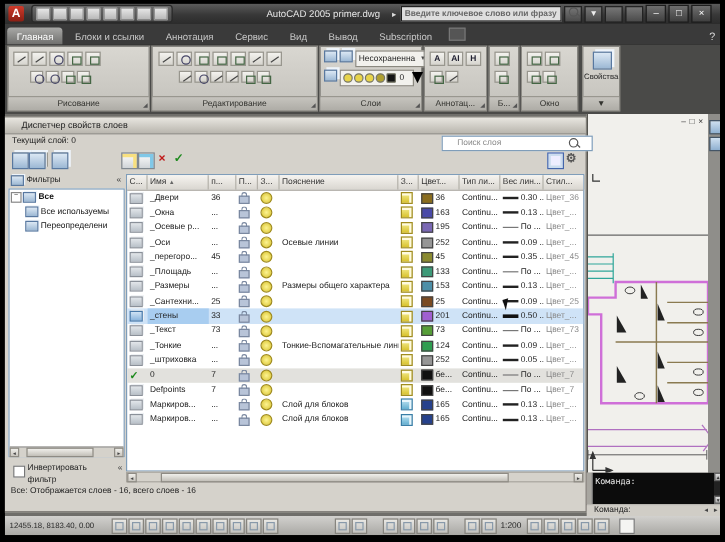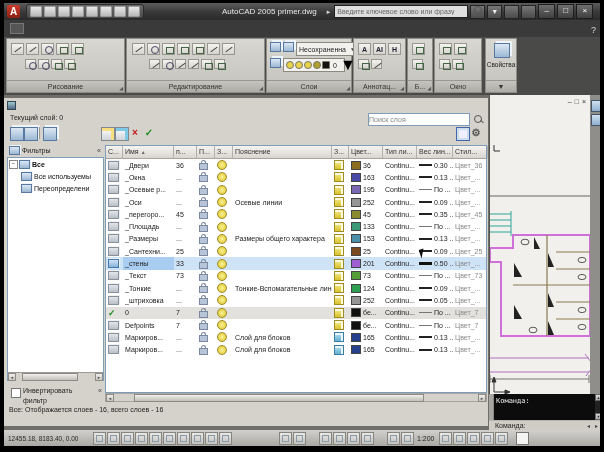--- a/index.html
+++ b/index.html
@@ -10,21 +10,21 @@
   #titlebar{left:4px;top:3px;width:596px;height:17px;background:linear-gradient(#5c5c5c,#383838 55%,#2b2b2b);
             display:flex;align-items:center;}
   #logo{width:13px;height:13px;margin-left:3px;background:linear-gradient(#d03a2a,#8a1f14);color:#fff;
         font-size:10px;font-weight:bold;text-align:center;line-height:13px;border-radius:2px;}
   #qat{display:flex;gap:2px;margin-left:6px;background:linear-gradient(#6a6a6a,#4a4a4a);
        border:1px solid #2a2a2a;border-radius:3px;padding:1px 3px;}
   .qicon{width:10px;height:9px;border:1px solid #9a9a9a;background:linear-gradient(#e8e8e8,#b8b8b8);border-radius:1px;}
   #app-title{color:#e6e6e6;font-size:8px;margin-left:78px;white-space:nowrap;}
   #tb-arrow{color:#ddd;font-size:7px;margin-left:10px;}
   #tb-search{width:128px;height:11px;margin-left:4px;font-size:7px;border:1px solid #1f1f1f;
-             background:#dedede;color:#444;padding:0 2px;}
+             background:#dedede;color:#444;padding:0 2px;font-weight:bold;}
   #tb-search::placeholder{color:#666;}
   .tb-btn{width:13px;height:12px;margin-left:2px;border:1px solid #222;background:linear-gradient(#777,#4a4a4a);
           color:#eee;font-size:7px;text-align:center;line-height:12px;}
   .win-btn{width:15px;height:13px;margin-left:2px;border:1px solid #1d1d1d;background:linear-gradient(#6e6e6e,#3f3f3f);
            color:#fff;font-size:8px;text-align:center;line-height:12px;}
   
   #tabrow{left:4px;top:20px;width:596px;height:17px;background:#3a3a3a;display:flex;align-items:flex-end;}
   .tab{font-size:8px;color:#c8c8c8;padding:3px 8px 2px 8px;margin-left:2px;white-space:nowrap;}
   .tab.active{background:linear-gradient(#a8a8a6,#6f6f6d);color:#fff;border-radius:3px 3px 0 0;}
   #tab-extra{width:12px;height:9px;margin-left:6px;margin-bottom:3px;border:1px solid #777;background:#555;}
@@ -53,21 +53,21 @@
   .dotlabel{font-size:7px;color:#222;margin:0 2px;}
   
   #workspace{left:4px;top:95px;width:596px;height:335px;background:#6f6e6a;}
   
   #dialog{left:3px;top:97px;width:486px;height:330px;background:#d5d2cb;border:1px solid #716f69;box-sizing:border-box;}
   #dlg-title{position:absolute;left:0;top:0;right:0;height:13px;background:linear-gradient(#e8e6e0,#b9b6ae);
              font-size:7.5px;color:#222;line-height:13px;padding-left:14px;border-bottom:1px solid #918f89;}
   #dlg-ico{position:absolute;left:3px;top:3px;width:7px;height:7px;background:linear-gradient(#9cc,#568);border:1px solid #345;}
   #cur-layer{position:absolute;left:6px;top:16px;font-size:7px;color:#222;}
   #layer-search{position:absolute;left:364px;top:15px;width:100px;height:11px;border:1px solid #7f9db9;
-                background:#fff;font-size:7px;color:#444;padding:0 0;}
+                background:#fff;font-size:7px;color:#444;padding:0 12px;}
   #layer-search::placeholder{color:#888;}
   .mag{position:absolute;width:6px;height:6px;border:1px solid #555;border-radius:50%;}
   .mag::after{content:"";position:absolute;left:5px;top:5px;width:4px;height:1px;background:#555;transform:rotate(45deg);}
   #dlg-toolbar{position:absolute;left:0;top:28px;right:0;height:15px;}
   .ti{position:absolute;top:1px;width:12px;height:12px;}
   .stack{background:linear-gradient(#dce8f4,#9cb8d4);border:1px solid #5878a0;box-shadow:2px -2px 0 #eef4fa;}
   .tsep{position:absolute;top:1px;width:1px;height:12px;background:#9a988f;}
   .sheet-new{background:linear-gradient(#fefefe,#d0d4d8);border:1px solid #808890;box-shadow:inset -3px 3px 0 #f8e080;}
   .sheet-vp{background:linear-gradient(#fefefe,#d0d4d8);border:1px solid #808890;box-shadow:inset -3px 3px 0 #80c8e8;}
   .tglyph{font-size:10px;font-weight:bold;line-height:12px;text-align:center;}
@@ -164,20 +164,29 @@
     <div class="tb-btn"><span class="mag" style="position:relative;display:inline-block;left:0;top:0;"></span></div>
     <div class="tb-btn">▼</div>
     <div class="tb-btn"></div>
     <div class="tb-btn"></div>
     <div class="win-btn">–</div>
     <div class="win-btn">□</div>
     <div class="win-btn">×</div>
   </div>
 
   <div class="abs" id="tabrow">
+    <div id="tabs-container" style="display:flex;align-items:flex-end;">
+        <div class="tab active">Главная</div>
+        <div class="tab">Блоки и ссылки</div>
+        <div class="tab">Аннотация</div>
+        <div class="tab">Сервис</div>
+        <div class="tab">Вид</div>
+        <div class="tab">Вывод</div>
+        <div class="tab">Subscription</div>
+      </div>
     <div id="tab-extra"></div>
     <div id="help-btn">?</div>
   </div>
 
   <div class="abs" id="ribbon">
     <div class="panel" style="left:2px;width:119px;">
       <div class="icons-row" style="left:4px;top:4px;">
         <span class="ri v-line"></span>
         <span class="ri v-line"></span>
         <span class="ri v-circ"></span>
@@ -346,20 +355,21 @@
     </svg>
   </div>
 
   <div class="abs" id="rightstrip">
     <span class="rs-ico" style="top:5px;"></span>
     <span class="rs-ico" style="top:19px;"></span>
   </div>
 
   <div class="abs" id="dialog">
     <div id="dlg-ico"></div>
+    <div id="dlg-title">Диспетчер свойств слоев</div>
     <div id="cur-layer">Текущий слой: 0</div>
     <input id="layer-search" placeholder="Поиск слоя" style="">
     <span class="mag" style="left:470px;top:17px;"></span>
 
     <div id="dlg-toolbar">
       <span class="ti stack" style="left:6px;"></span>
       <span class="ti stack" style="left:20px;"></span>
       <span class="tsep" style="left:35px;"></span>
       <span class="ti stack" style="left:39px;"></span>
       <span class="ti sheet-new" style="left:97px;"></span>

